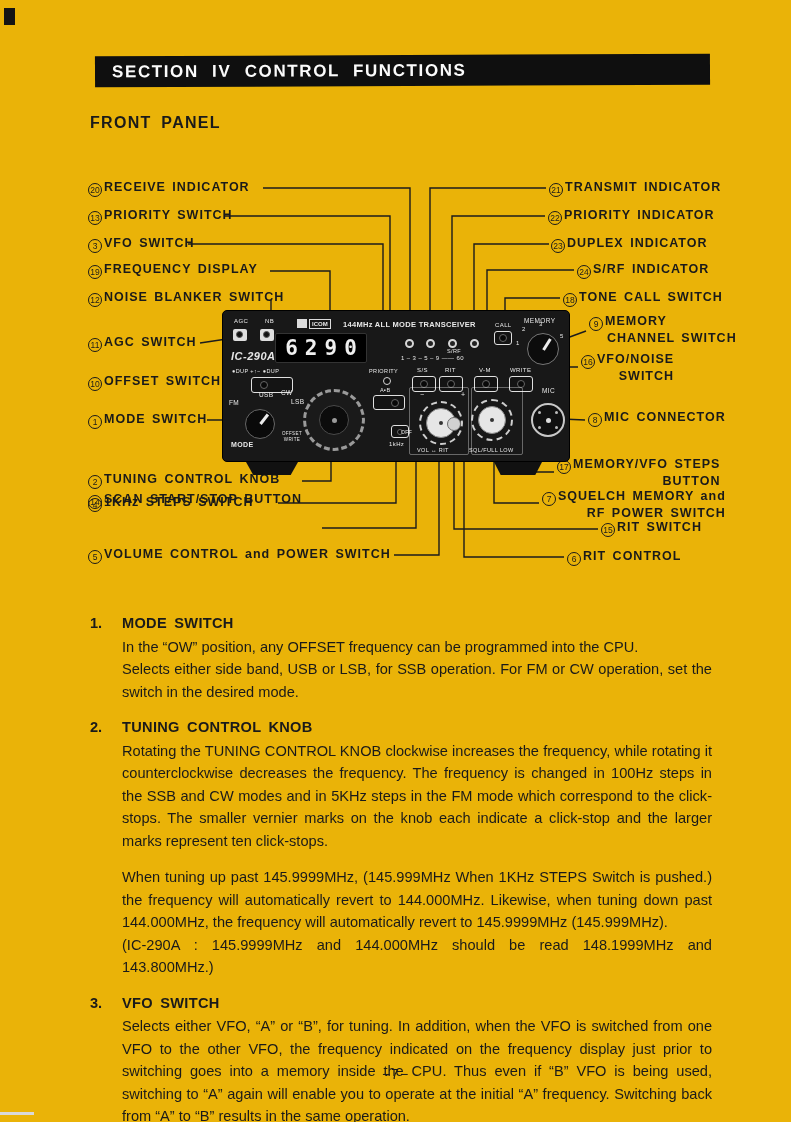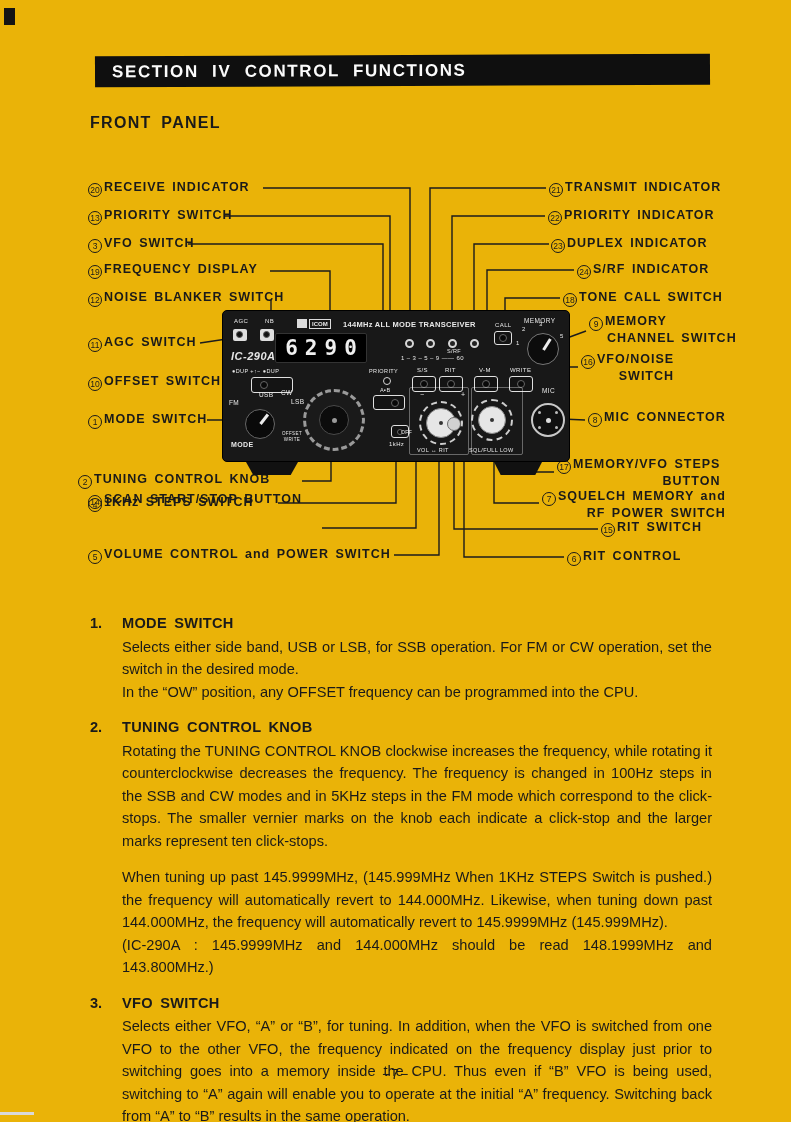--- a/index.html
+++ b/index.html
@@ -102,21 +102,21 @@
     </svg>
 
     <div class="co" style="left:88px;top:180px"><span class="circ">20</span><span>RECEIVE INDICATOR</span></div>
     <div class="co" style="left:88px;top:208px"><span class="circ">13</span><span>PRIORITY SWITCH</span></div>
     <div class="co" style="left:88px;top:236px"><span class="circ">3</span><span>VFO SWITCH</span></div>
     <div class="co" style="left:88px;top:262px"><span class="circ">19</span><span>FREQUENCY DISPLAY</span></div>
     <div class="co" style="left:88px;top:290px"><span class="circ">12</span><span>NOISE BLANKER SWITCH</span></div>
     <div class="co" style="left:88px;top:335px"><span class="circ">11</span><span>AGC SWITCH</span></div>
     <div class="co" style="left:88px;top:374px"><span class="circ">10</span><span>OFFSET SWITCH</span></div>
     <div class="co" style="left:88px;top:412px"><span class="circ">1</span><span>MODE SWITCH</span></div>
-    <div class="co" style="left:78px;top:472px"><span class="circ">2</span><span>TUNING CONTROL KNOB</span></div>
+    <div class="co" style="left:88px;top:472px"><span class="circ">2</span><span>TUNING CONTROL KNOB</span></div>
     <div class="co" style="left:88px;top:495px"><span class="circ">4</span><span>1KHz STEPS SWITCH</span></div>
     <div class="co" style="left:88px;top:492px"><span class="circ">14</span><span>SCAN START/STOP BUTTON</span></div>
     <div class="co" style="left:88px;top:547px"><span class="circ">5</span><span>VOLUME CONTROL and POWER SWITCH</span></div>
 
     <div class="co" style="left:549px;top:180px"><span class="circ">21</span><span>TRANSMIT INDICATOR</span></div>
     <div class="co" style="left:548px;top:208px"><span class="circ">22</span><span>PRIORITY INDICATOR</span></div>
     <div class="co" style="left:551px;top:236px"><span class="circ">23</span><span>DUPLEX INDICATOR</span></div>
     <div class="co" style="left:577px;top:262px"><span class="circ">24</span><span>S/RF INDICATOR</span></div>
     <div class="co" style="left:563px;top:290px"><span class="circ">18</span><span>TONE CALL SWITCH</span></div>
     <div class="co" style="left:589px;top:314px">
@@ -253,22 +253,22 @@
 
     <div class="foot" style="left:246px;top:462px;width:52px;clip-path:polygon(0 0,100% 0,86% 100%,14% 100%)"></div>
     <div class="foot" style="left:494px;top:462px;width:48px;clip-path:polygon(0 0,100% 0,86% 100%,14% 100%)"></div>
   </div>
 
   <div class="doc">
     <div class="section">
       <div class="snum">1.</div>
       <div class="sbody">
         <h3>MODE  SWITCH</h3>
+        <p>In the “OW” position, any OFFSET frequency can be programmed into the CPU.</p>
         <p>Selects either side band, USB or LSB, for SSB operation.  For FM or CW operation, set the switch in the desired mode.</p>
-        <p>In the “OW” position, any OFFSET frequency can be programmed into the CPU.</p>
       </div>
     </div>
     <div class="section">
       <div class="snum">2.</div>
       <div class="sbody">
         <h3>TUNING  CONTROL  KNOB</h3>
         <p>Rotating the TUNING CONTROL KNOB clockwise increases the frequency, while rotating it counterclockwise decreases the frequency.  The frequency is changed in 100Hz steps in the SSB and CW modes and in 5KHz steps in the FM mode which correspond to the click-stops.  The smaller vernier marks on the knob each indicate a click-stop and the larger marks represent ten click-stops.</p>
         <p class="gap">When tuning up past 145.9999MHz, (145.999MHz When 1KHz STEPS Switch is pushed.) the frequency will automatically revert to 144.000MHz.  Likewise, when tuning down past 144.000MHz, the frequency will automatically revert to 145.9999MHz (145.999MHz).
 (IC-290A : 145.9999MHz and 144.000MHz should be read 148.1999MHz and 143.800MHz.)</p>
       </div>

